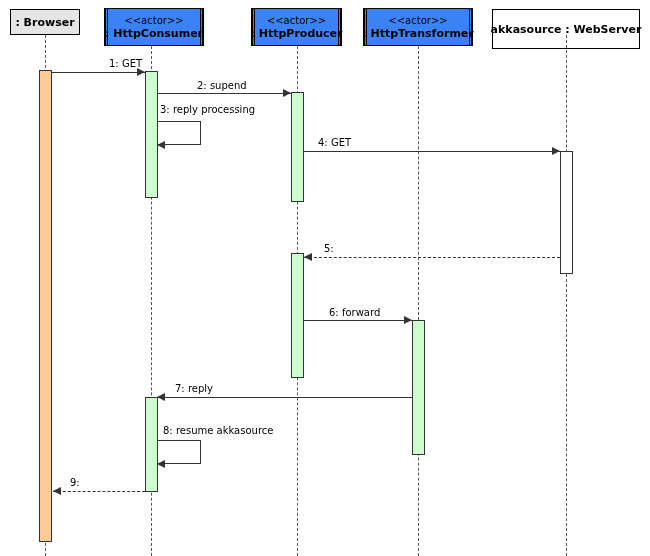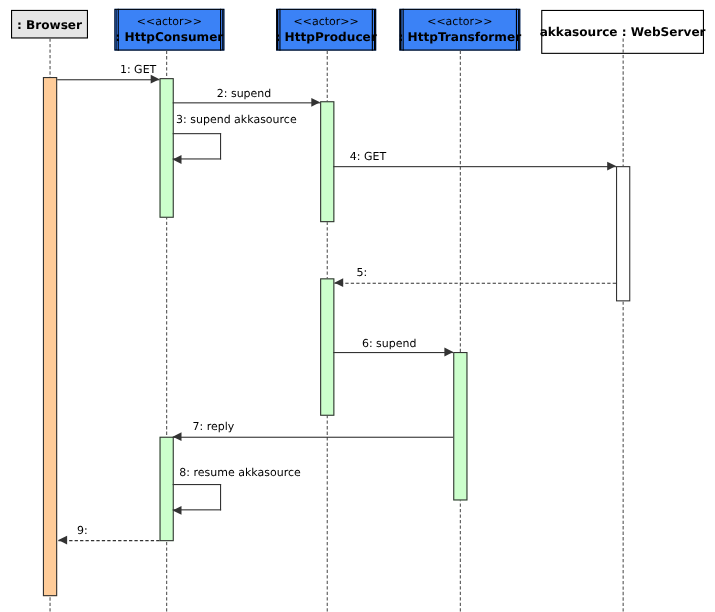--- a/index.html
+++ b/index.html
@@ -168,33 +168,33 @@
   <div class="msg-line" style="left:52px; top:72px; width:93px;"></div>
   <div class="arrowhead right" style="left:137px; top:68px;"></div>
   <div class="msg-label" style="left:70px; top:58px;margin-left:39px;">1: GET</div>
 
   <div class="msg-line" style="left:157px; top:93px; width:134px;"></div>
   <div class="arrowhead right" style="left:283px; top:89px;"></div>
   <div class="msg-label" style="left:197px; top:80px;">2: supend</div>
 
   <div class="self-msg" style="left:157px; top:121px; width:44px; height:24px;"></div>
   <div class="arrowhead left" style="left:157px; top:141px;"></div>
-  <div class="msg-label" style="left:160px; top:104px;">3: supend akkasource</div>
+  <div class="msg-label" style="left:160px; top:104px;">3: reply processing</div>
 
   <div class="msg-line" style="left:303px; top:151px; width:257px;"></div>
   <div class="arrowhead right" style="left:552px; top:147px;"></div>
   <div class="msg-label" style="left:318px; top:137px;">4: GET</div>
 
   <div class="msg-line dashed" style="left:304px; top:257px; width:256px;"></div>
   <div class="arrowhead left" style="left:304px; top:253px;"></div>
   <div class="msg-label" style="left:324px; top:243px;">5:</div>
 
   <div class="msg-line" style="left:303px; top:320px; width:109px;"></div>
   <div class="arrowhead right" style="left:404px; top:316px;"></div>
-  <div class="msg-label" style="left:329px; top:307px;">6: supend</div>
+  <div class="msg-label" style="left:329px; top:307px;">6: forward</div>
 
   <div class="msg-line" style="left:157px; top:397px; width:255px;"></div>
   <div class="arrowhead left" style="left:157px; top:393px;"></div>
   <div class="msg-label" style="left:175px; top:383px;">7: reply</div>
 
   <div class="self-msg" style="left:157px; top:440px; width:44px; height:24px;"></div>
   <div class="arrowhead left" style="left:157px; top:460px;"></div>
   <div class="msg-label" style="left:163px; top:425px;">8: resume akkasource</div>
 
   <div class="msg-line dashed" style="left:53px; top:491px; width:92px;"></div>

